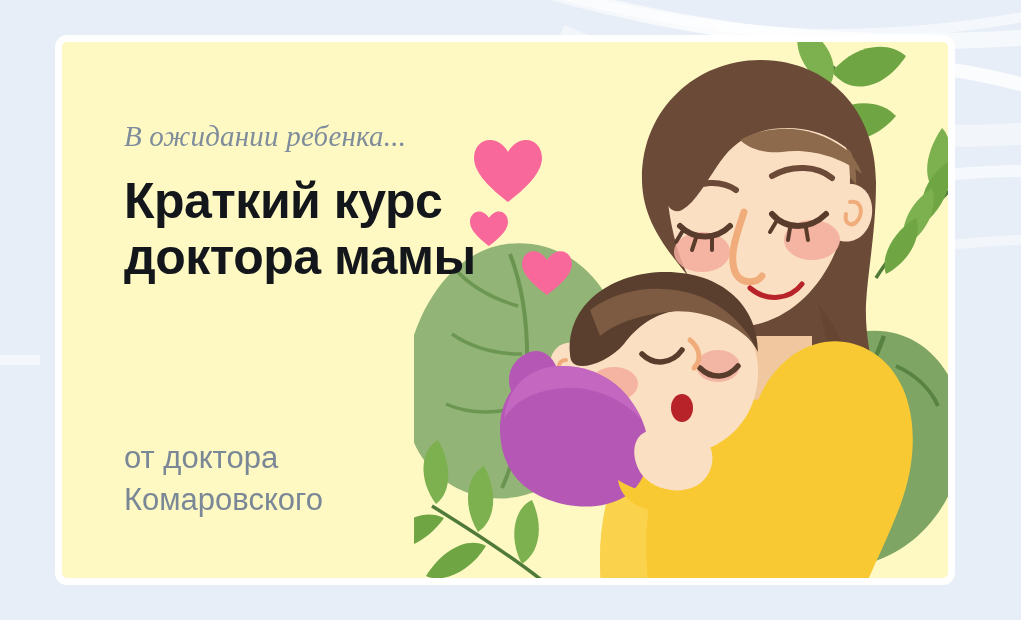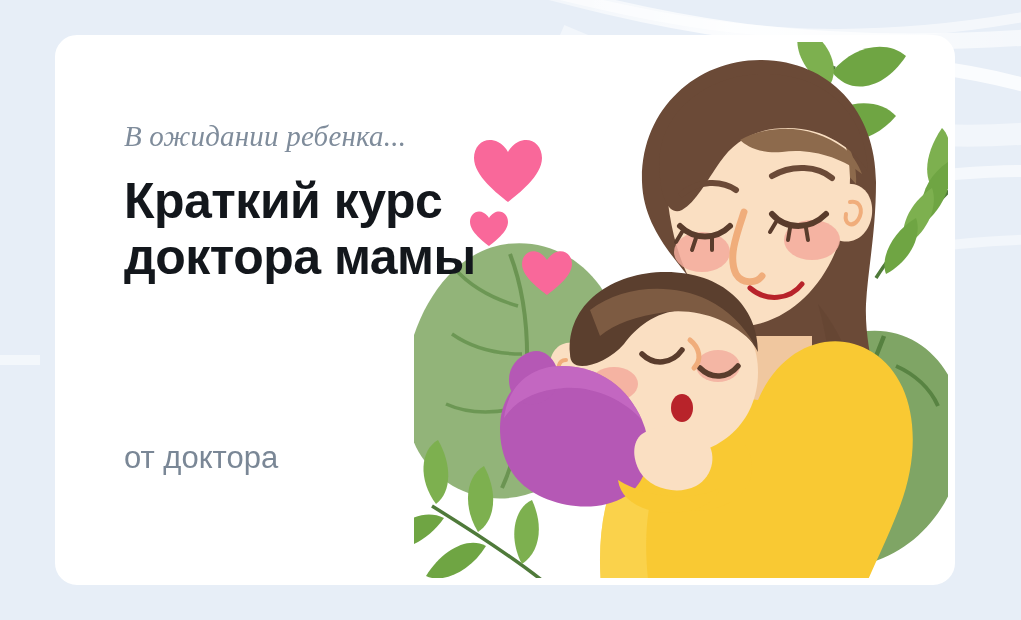--- a/index.html
+++ b/index.html
@@ -10,22 +10,22 @@
     font-family:"Liberation Sans", sans-serif;
   }
   .stage{position:relative;width:1021px;height:620px;overflow:hidden;background:#e7eef7;}
 
   
   .bg-decor{position:absolute;inset:0;pointer-events:none;}
 
   
   .card{
     position:absolute;left:55px;top:35px;width:900px;height:550px;
-    border-radius:22px;
-    background:#ffffff;
+    border-radius:12px;
+    background:#fef9c3;
     border:7px solid #ffffff;
     box-sizing:border-box;
     overflow:hidden;
   }
   .card-inner{position:absolute;inset:0;overflow:hidden;border-radius:71px;}
 
   
   .copy{position:absolute;left:62px;top:78px;width:420px;}
   .eyebrow{
     font-family:"Liberation Serif", serif;
@@ -253,17 +253,18 @@
       <div class="copy">
         <p class="eyebrow">В ожидании ребенка...</p>
         <h1 class="headline">
           <span>Краткий курс</span><br>
           <span>доктора мамы</span>
         </h1>
       </div>
 
       <p class="byline">
         <span>от доктора</span><br>
+        <span>Комаровского</span>
       </p>
 
     </div>
   </div>
 </div>
 
 </body></html>

